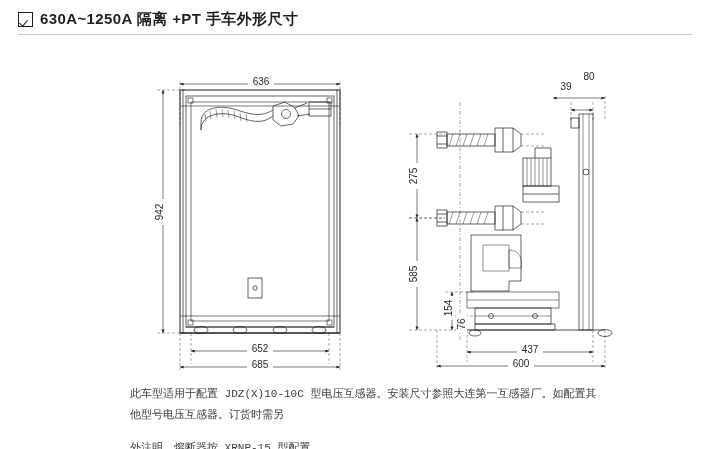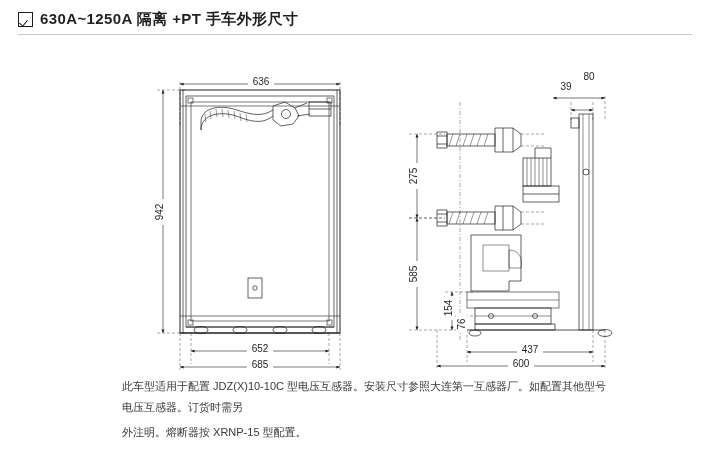--- a/index.html
+++ b/index.html
@@ -32,21 +32,21 @@
     position:absolute;left:18px;top:34px;width:674px;height:1px;background:#c9c9c9;
   }
   
   .canvas{position:absolute;left:5px;top:40px;width:710px;height:330px;}
   .canvas svg{display:block;}
   
   .note{
     position:absolute;left:118px;top:372px;width:500px;
     font-size:11px;line-height:1.9;color:#3a3a3a;
   }
-  .note p{margin:4px;}
+  .note p{margin:12px;font-family:Liberation Mono, monospace;}
 </style>
 </head>
 <body>
 
 <div class="header">
   <span class="chk"></span>
   <span class="title">630A~1250A 隔离 +PT 手车外形尺寸</span>
 </div>
 <div class="header-rule"></div>
 

